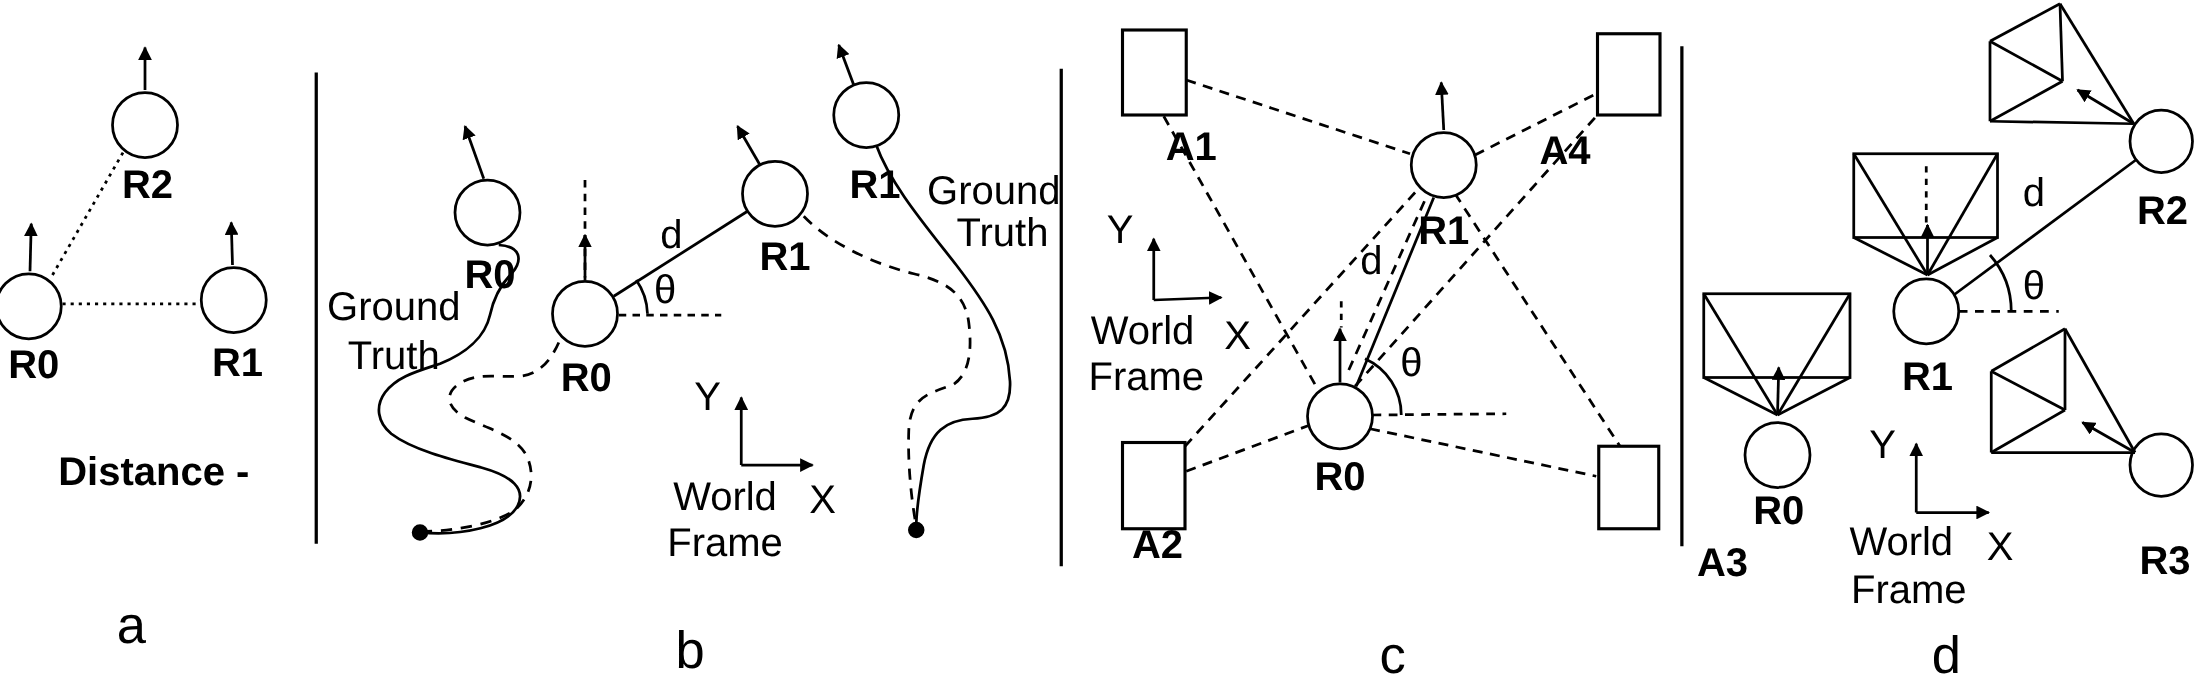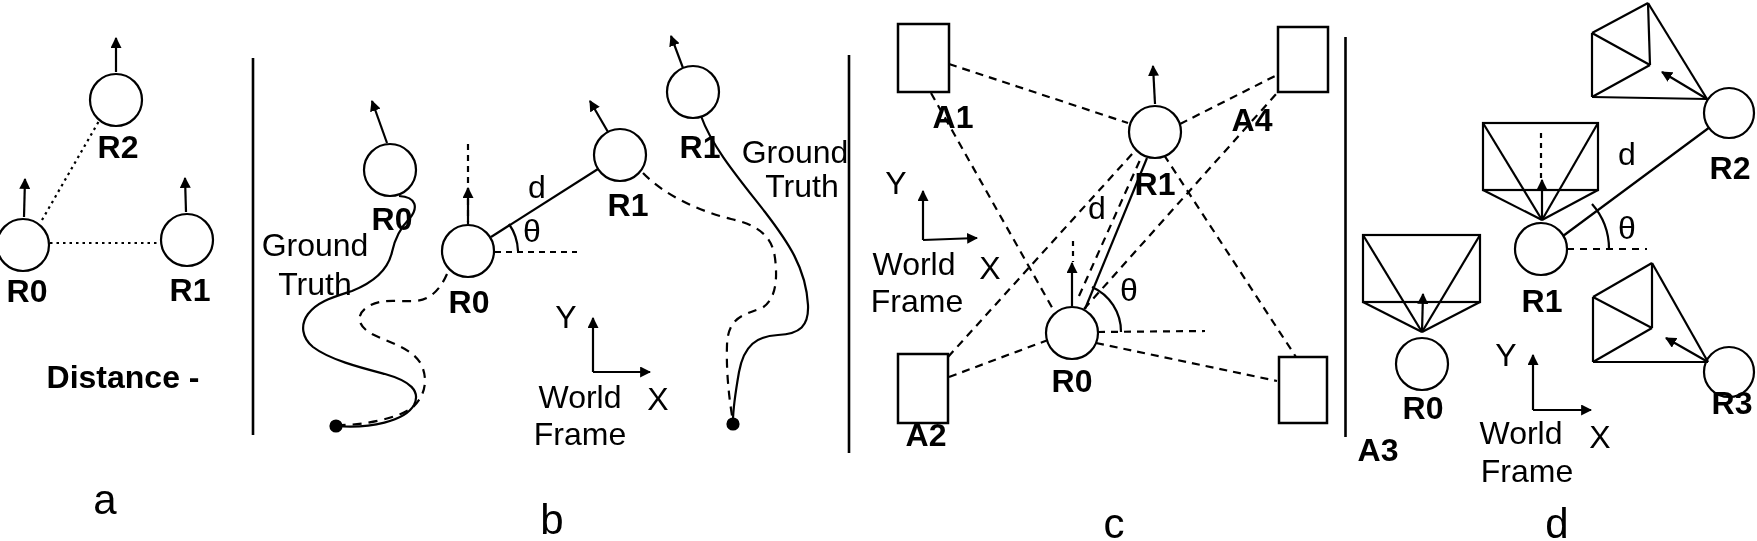--- a/index.html
+++ b/index.html
@@ -205,21 +205,21 @@
   <div class="t" style="left:1129px;top:290px">θ</div>
   <div class="t" style="left:896px;top:183px">Y</div>
   <div class="t" style="left:990px;top:268px">X</div>
   <div class="t" style="left:914px;top:264px">World</div>
   <div class="t" style="left:917px;top:301px">Frame</div>
   <div class="t pl" style="left:1114px;top:524px">c</div>
 
   <div class="t b" style="left:1730px;top:168px">R2</div>
   <div class="t b" style="left:1542px;top:301px">R1</div>
   <div class="t b" style="left:1423px;top:408px">R0</div>
-  <div class="t b" style="left:1732px;top:403px">R3</div>
+  <div class="t b" style="left:1732px;top:448px">R3</div>
   <div class="t" style="left:1627px;top:154px">d</div>
   <div class="t" style="left:1627px;top:228px">θ</div>
   <div class="t" style="left:1506px;top:355px">Y</div>
   <div class="t" style="left:1600px;top:437px">X</div>
   <div class="t" style="left:1521px;top:433px">World</div>
   <div class="t" style="left:1527px;top:471px">Frame</div>
   <div class="t pl" style="left:1557px;top:524px">d</div>
 
 </div>
 

